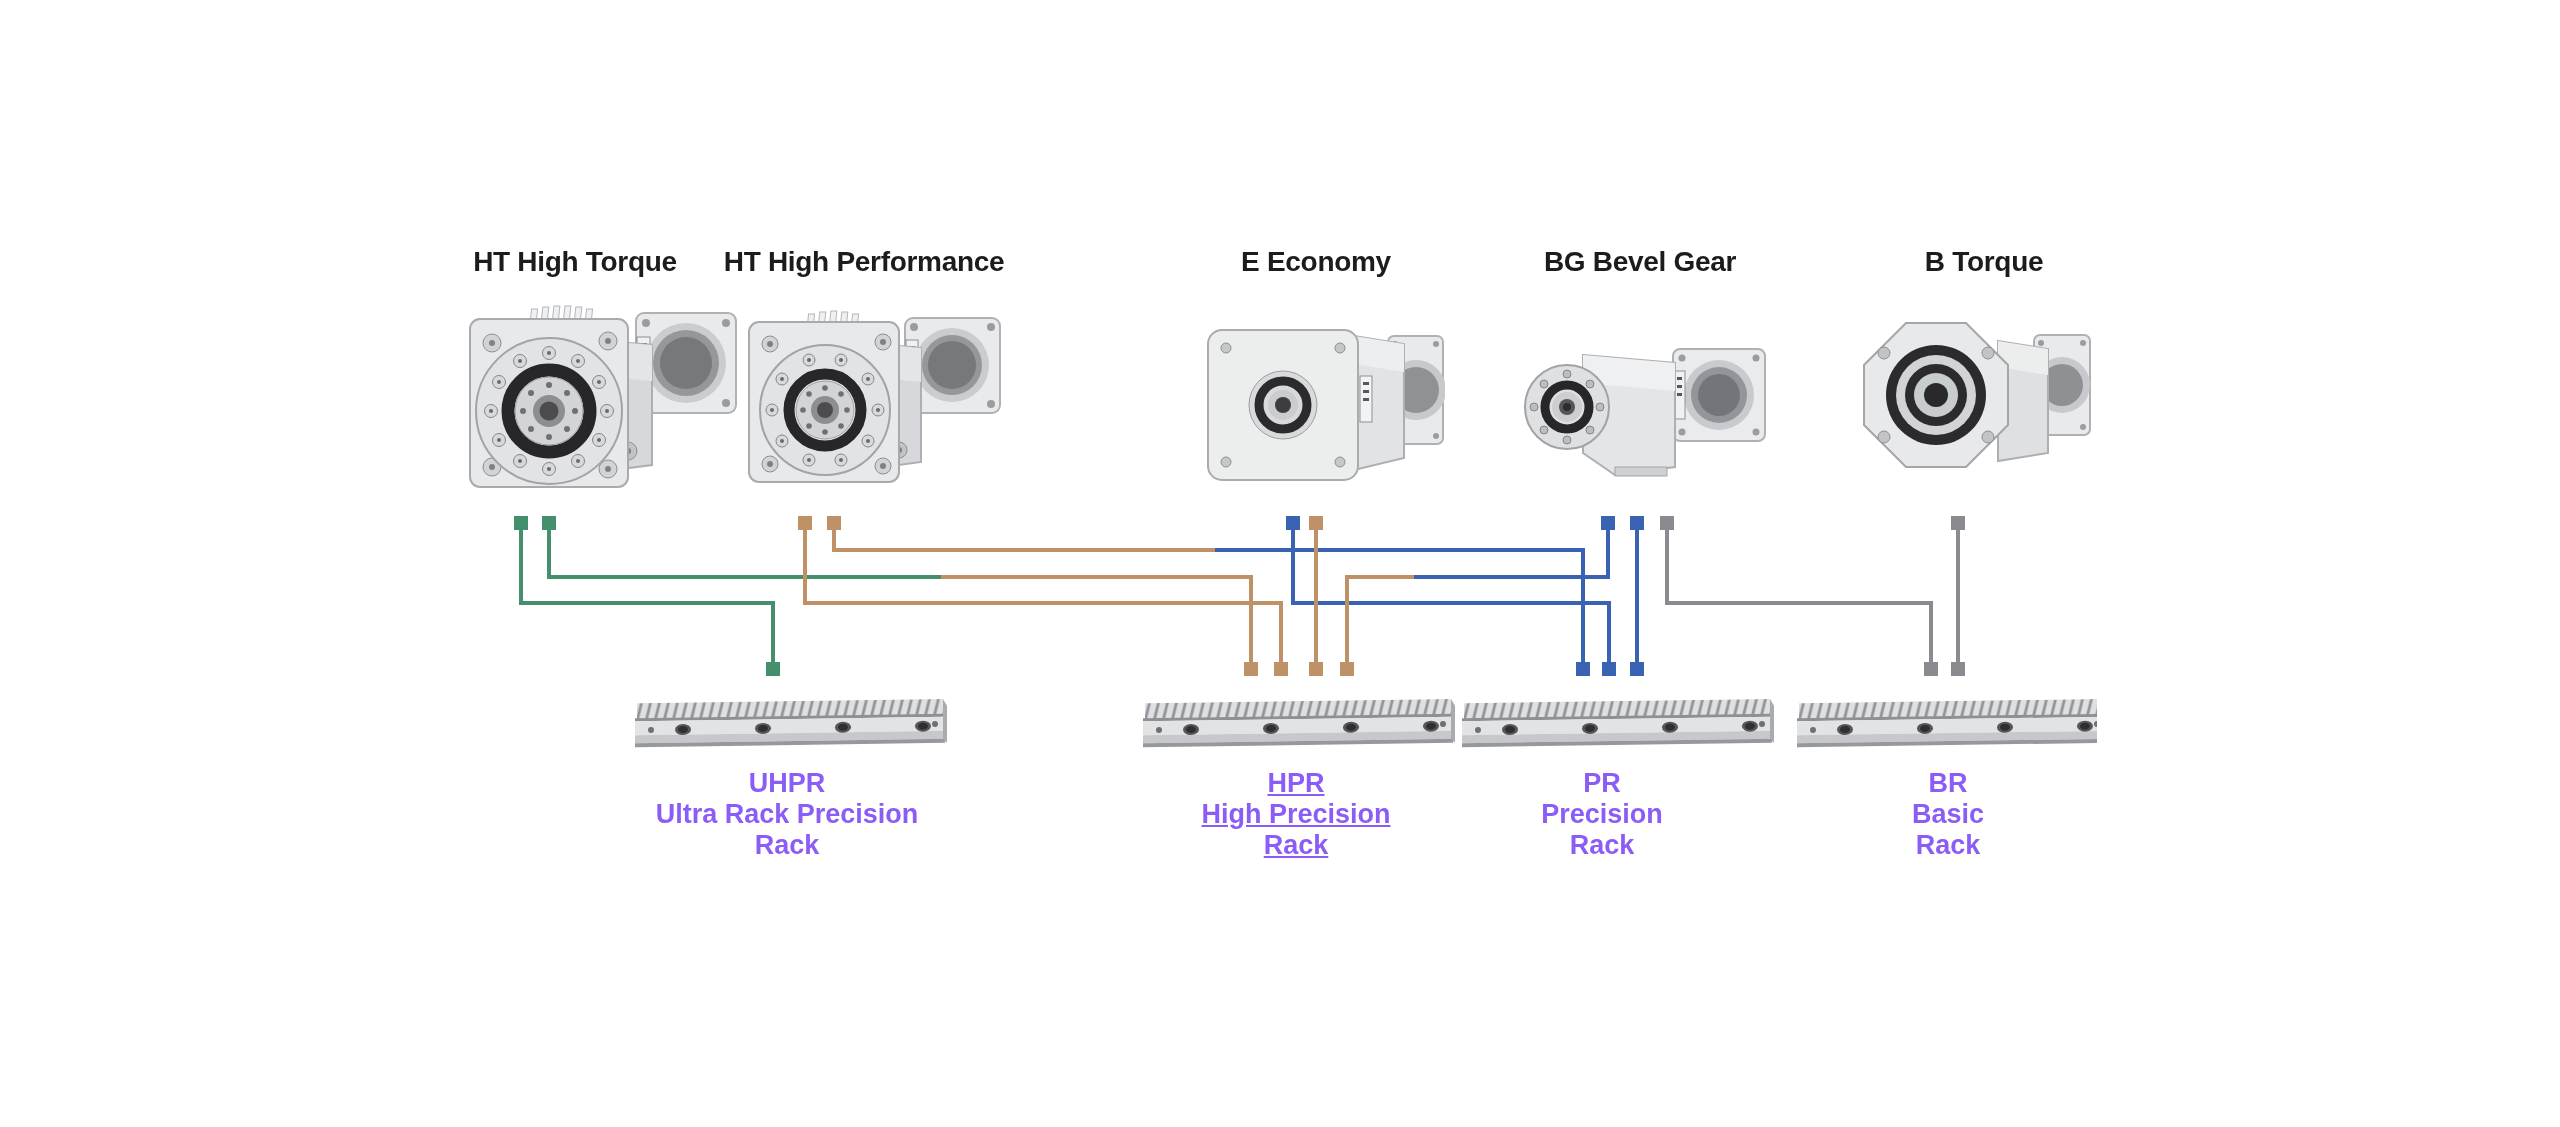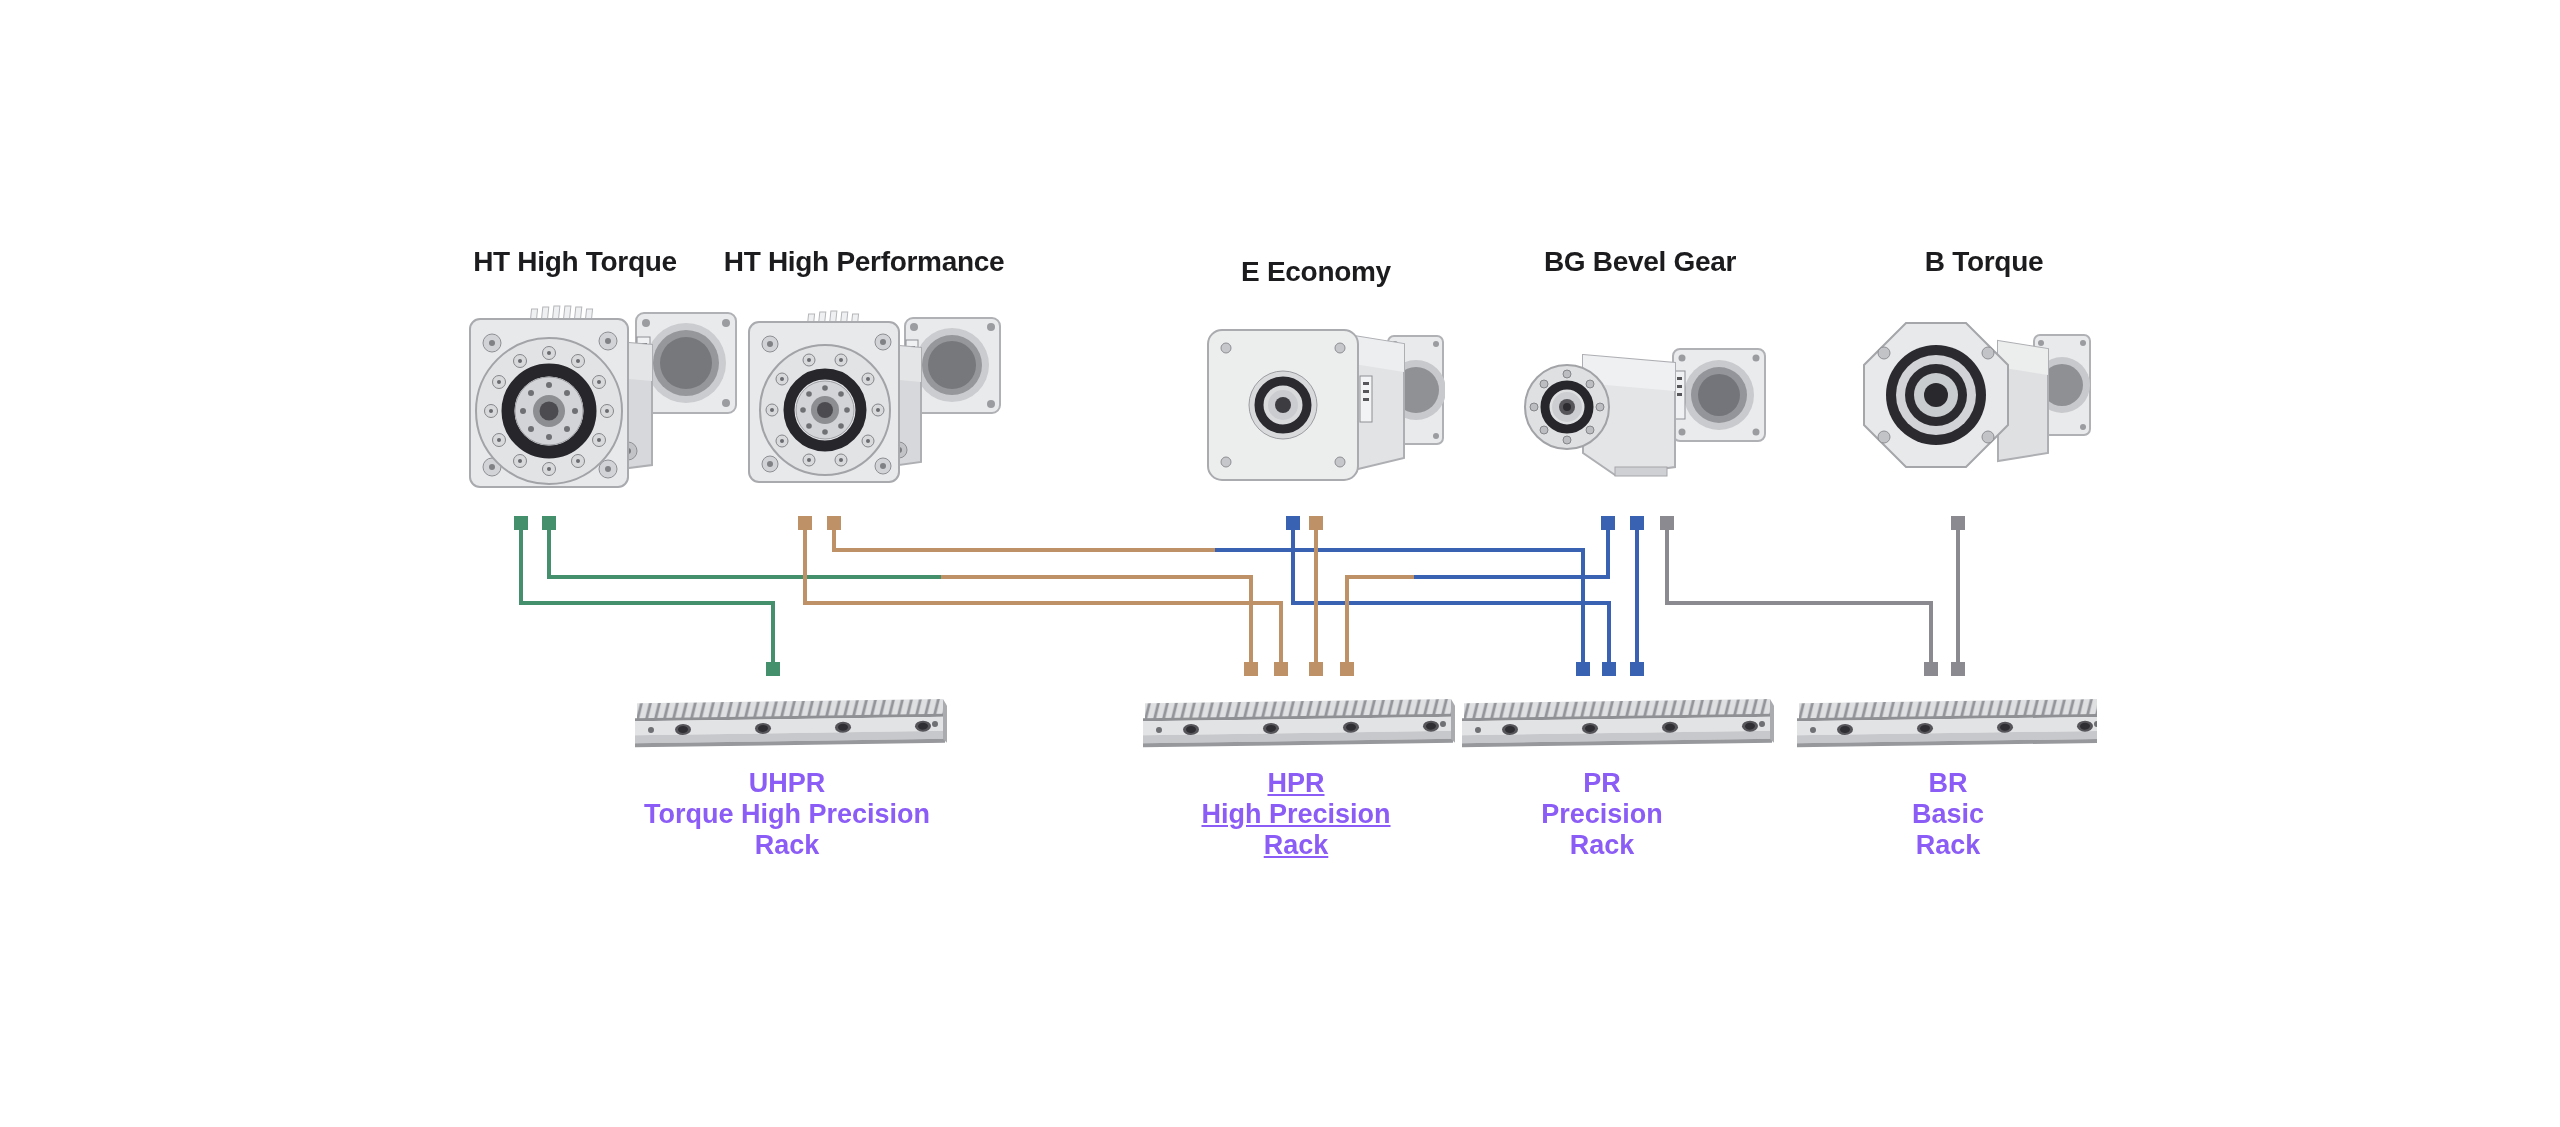--- a/index.html
+++ b/index.html
@@ -14,21 +14,21 @@
   .rack-art{transform:skewY(-0.8deg);}
   #connector-layer{position:absolute;left:0;top:0;}
 </style>
 </head>
 <body>
 
 <div class="stage">
 
   <div class="gb-label" style="left:575px;top:246px;">HT High Torque</div>
   <div class="gb-label" style="left:864px;top:246px;">HT High Performance</div>
-  <div class="gb-label" style="left:1316px;top:246px;margin-top:10px;">E Economy</div>
+  <div class="gb-label" style="left:1316px;top:246px;">E Economy</div>
   <div class="gb-label" style="left:1640px;top:246px;">BG Bevel Gear</div>
   <div class="gb-label" style="left:1984px;top:246px;">B Torque</div>
 
   <svg class="gb-art" style="left:440px;top:285px;" width="300" height="215" viewBox="0 0 300 215">
     <g>
       <rect x="196" y="28" width="100" height="100" rx="8" fill="#e9eaec" stroke="#b0b1b5" stroke-width="2"></rect>
       <circle cx="246" cy="78" r="40" fill="#cbcccf"></circle>
       <circle cx="246" cy="78" r="33" fill="#96979b"></circle>
       <circle cx="246" cy="78" r="26" fill="#77787c"></circle>
       <circle cx="206" cy="38" r="4" fill="#9b9ca0"></circle>
@@ -454,21 +454,21 @@
         <ellipse cx="288" cy="28" rx="8" ry="5.5" fill="#55555a"></ellipse>
           <ellipse cx="288" cy="28" rx="5" ry="3.5" fill="#2e2e33"></ellipse>
         <circle cx="16" cy="28" r="3" fill="#6f7074"></circle>
           <circle cx="300" cy="26" r="3" fill="#6f7074"></circle>
       </g>
     </svg>
   </div>
 
   <div class="rack-label" style="left:787px;top:768px;">
     <div>UHPR</div>
-    <div>Torque High Precision</div>
+    <div>Ultra Rack Precision</div>
     <div>Rack</div>
   </div>
   <div class="rack-label" style="left:1296px;top:768px;text-decoration:underline;">
     <div>HPR</div>
     <div>High Precision</div>
     <div>Rack</div>
   </div>
   <div class="rack-label" style="left:1602px;top:768px;">
     <div>PR</div>
     <div>Precision</div>

